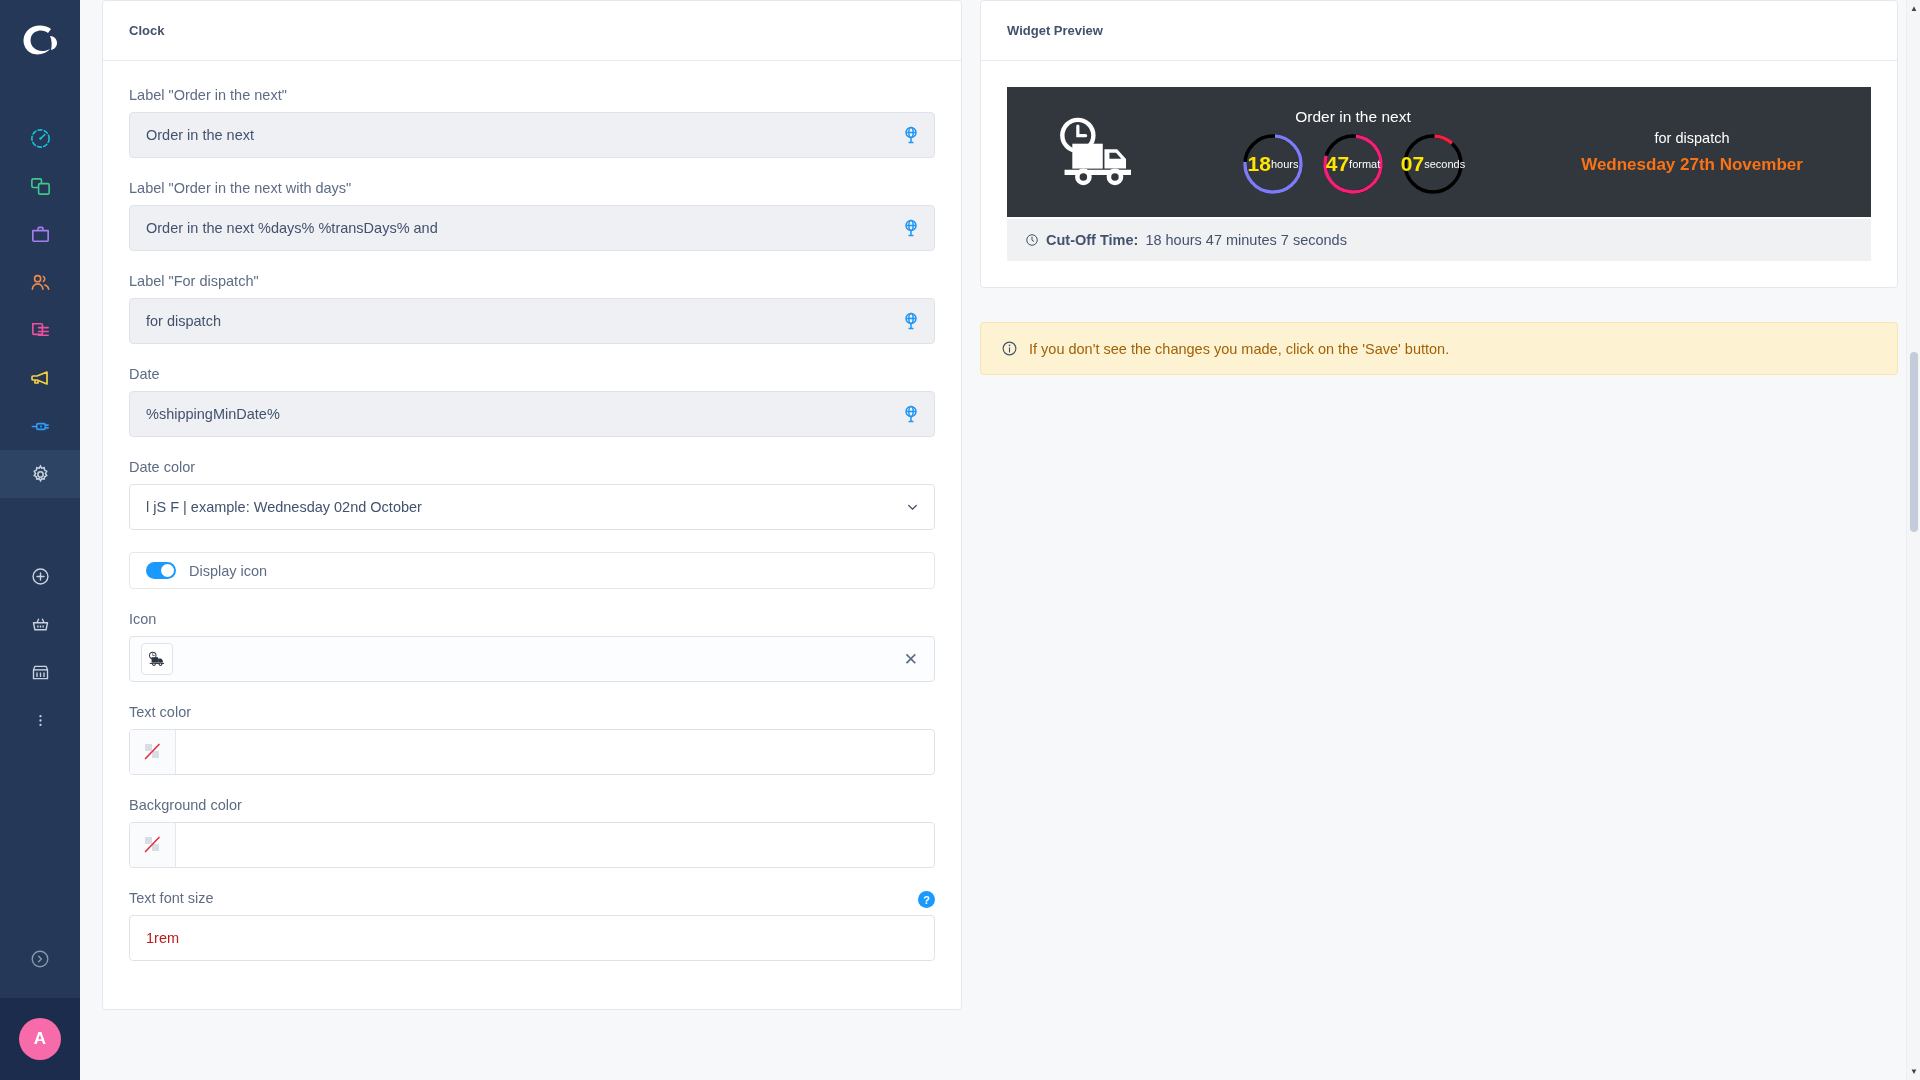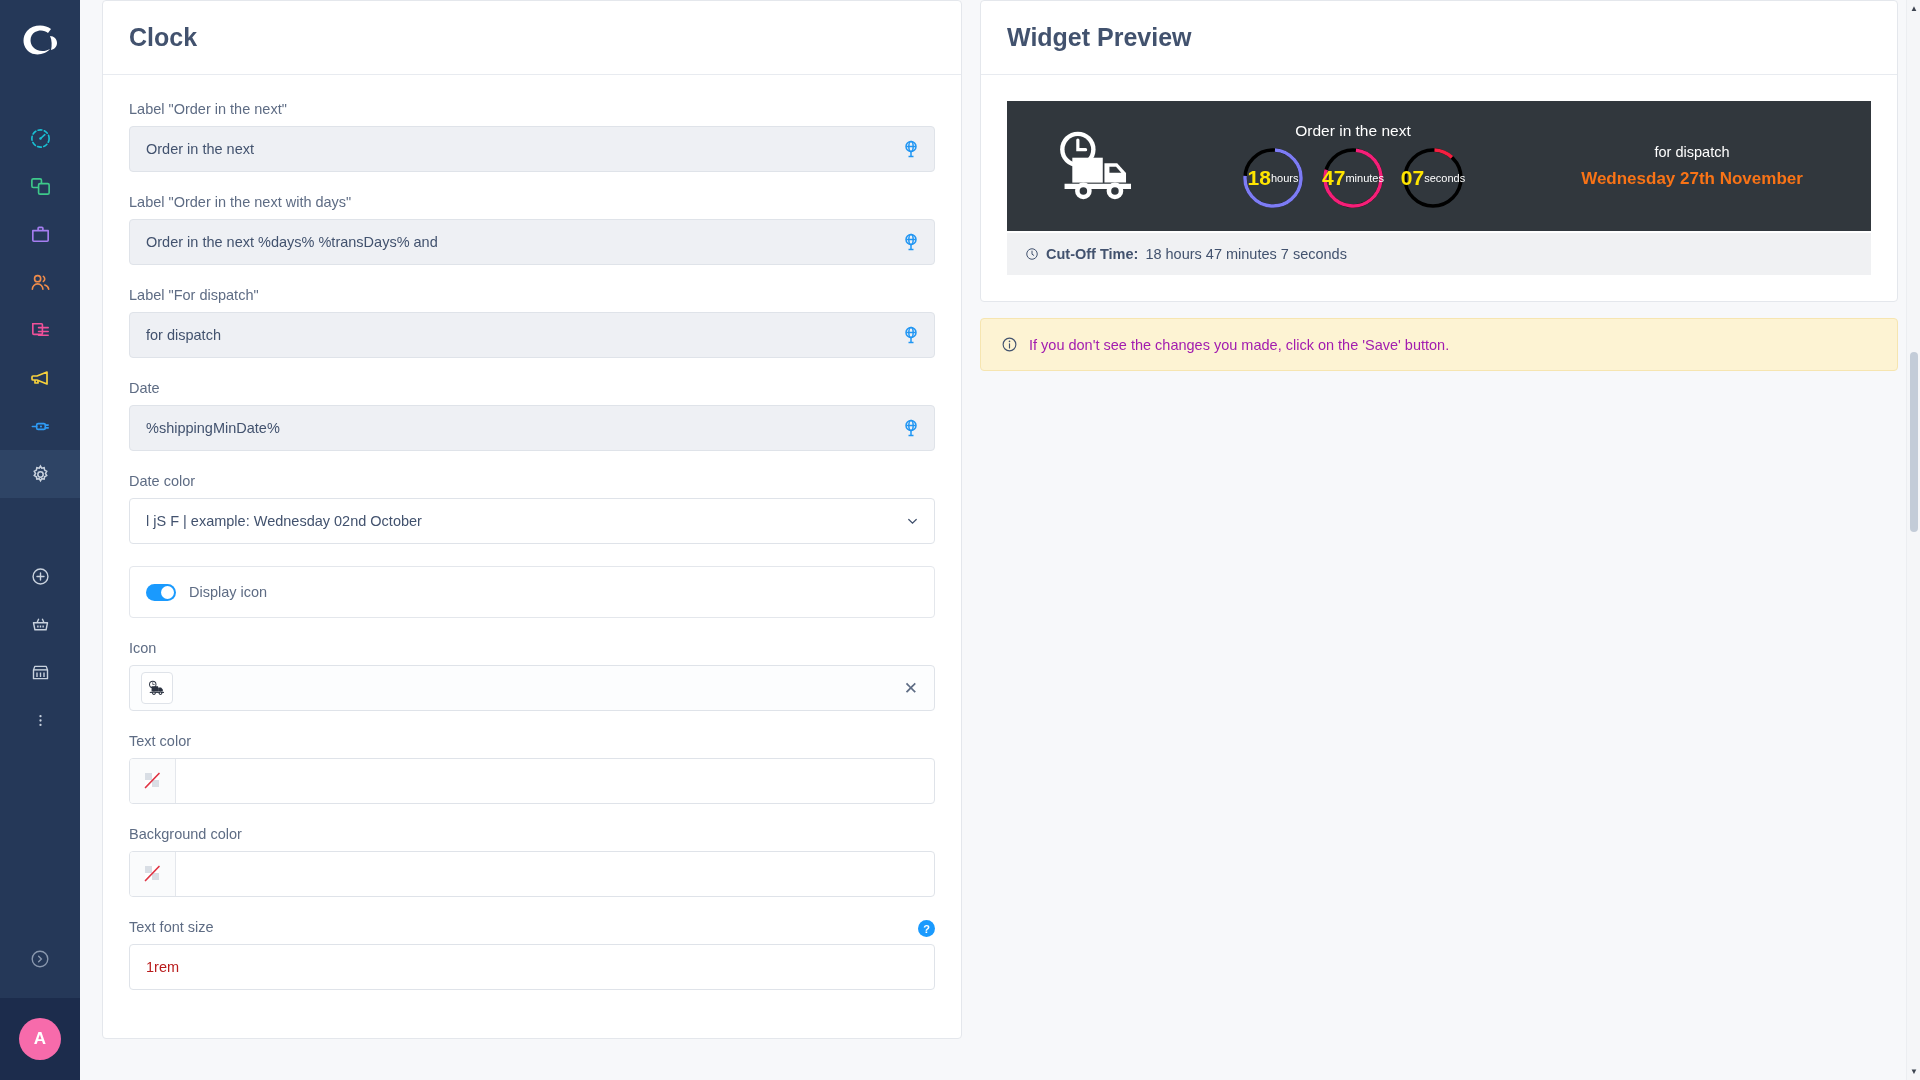--- a/index.html
+++ b/index.html
@@ -61,21 +61,21 @@
   .col-right { flex: 1; padding-top: 0; }
 
   .card {
     background: #ffffff;
     border: 1px solid #e4e7ec;
     border-radius: 4px;
   }
   .card-header {
     padding: 22px 26px;
     border-bottom: 1px solid #e8ebf0;
-    font-size: 25px; font-weight: bold; color: #42526e;
+    font-size: 13px; font-weight: bold; color: #42526e;
   }
   .card-body { padding: 26px; }
 
   .field { margin-bottom: 22px; position: relative; }
   .field-label {
     font-size: 14.5px; color: #5e6c84;
     margin-bottom: 9px; display: block;
   }
   .input-wrap { position: relative; }
   .input {
@@ -104,21 +104,21 @@
     font-size: 14.5px; color: #42526e;
     display: flex; align-items: center;
     cursor: pointer; position: relative;
   }
   .chev {
     position: absolute; right: 14px; top: 50%;
     transform: translateY(-50%);
   }
 
   .toggle-row {
-    width: 100%; height: 52px;
+    width: 100%; height: 37px;
     background: #fff; border: 1px solid #e4e7ec; border-radius: 4px;
     display: flex; align-items: center;
     padding: 0 16px; margin-bottom: 22px;
   }
   .toggle {
     width: 30px; height: 17px; border-radius: 9px;
     background: #1a9afe; position: relative; margin-right: 13px;
     cursor: pointer; flex-shrink: 0;
   }
   .toggle .knob {
@@ -207,27 +207,27 @@
   .cutoff {
     background: #f0f1f3;
     padding: 13px 18px;
     font-size: 14.5px; color: #42526e;
     display: flex; align-items: center; gap: 7px;
     margin-top: 2px;
   }
   .cutoff b { font-weight: bold; }
 
   .alert {
-    margin-top: 16px;
+    margin-top: 34px;
     background: #fdf3d3;
     border: 1px solid #f6e5b0;
     border-radius: 4px;
     padding: 17px 20px;
     display: flex; align-items: center; gap: 11px;
-    font-size: 14.5px; color: #a21caf;
+    font-size: 14.5px; color: #a16207;
   }
 
   
   .scrollbar {
     position: absolute; right: 0; top: 0;
     width: 14px; height: 1080px;
     background: #f5f6f8;
     border-left: 1px solid #eceef1;
   }
   .sb-thumb {
@@ -535,21 +535,21 @@
                   <div class="num">18</div>
                   <div class="unit">hours</div>
                 </div>
 
                 <div class="ring">
                   <svg width="64" height="64" viewBox="0 0 64 64">
                     <circle cx="32" cy="32" r="28" fill="none" stroke="#000000" stroke-width="3.5"></circle>
                     <circle cx="32" cy="32" r="28" fill="none" stroke="#f51f78" stroke-width="3.5" stroke-dasharray="137.2 38.7" stroke-dashoffset="0" transform="rotate(-84 32 32)" stroke-linecap="butt"></circle>
                   </svg>
                   <div class="num">47</div>
-                  <div class="unit">minutes</div>
+                  <div class="unit">format</div>
                 </div>
 
                 <div class="ring">
                   <svg width="64" height="64" viewBox="0 0 64 64">
                     <circle cx="32" cy="32" r="28" fill="none" stroke="#000000" stroke-width="3.5"></circle>
                     <circle cx="32" cy="32" r="28" fill="none" stroke="#f51f41" stroke-width="3.5" stroke-dasharray="19.3 156.6" stroke-dashoffset="0" transform="rotate(-87 32 32)" stroke-linecap="butt"></circle>
                   </svg>
                   <div class="num">07</div>
                   <div class="unit">seconds</div>
                 </div>

